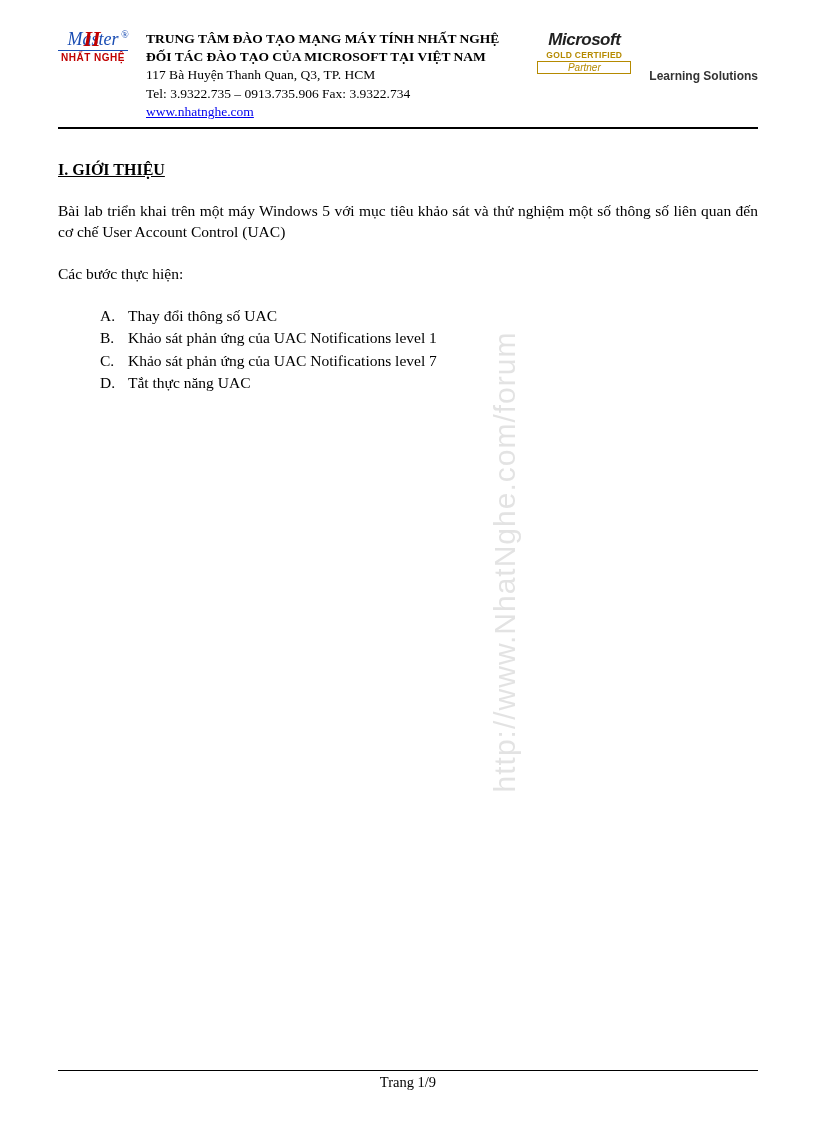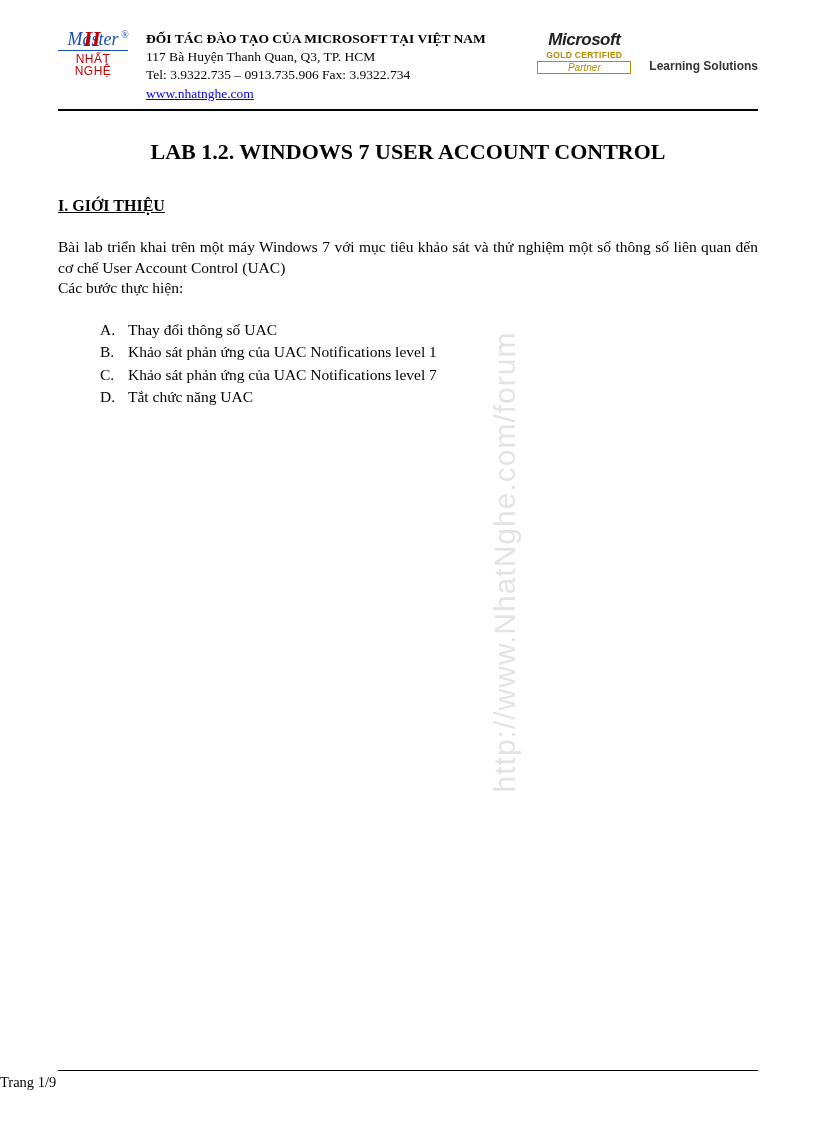--- a/index.html
+++ b/index.html
@@ -53,22 +53,22 @@
     position: absolute;
     right: -10px;
     top: 0;
   }
   .logo-line {
     border-top: 1px solid #1a4db3;
     margin: 2px 0 2px 0;
   }
   .logo-bottom {
     font-family: Arial, sans-serif;
-    font-weight: normal;
-    font-size: 12px;
+    font-weight: bold;
+    font-size: 10px;
     color: #c00000;
     letter-spacing: 0.5px;
   }
   .org-info {
     flex: 1;
     font-size: 13.5px;
     line-height: 1.35;
   }
   .org-info .line1, .org-info .line2 { font-weight: bold; }
   .org-link { color: #0000ee; text-decoration: underline; }
@@ -123,20 +123,21 @@
     text-decoration: underline;
   }
   .body-text {
     font-size: 15.5px;
     margin-top: 22px;
     text-align: justify;
     line-height: 1.35;
   }
   .steps-label {
     font-size: 15.5px;
+    margin-top: 22px;
   }
   .steps-list {
     list-style: none;
     margin-top: 22px;
     padding-left: 42px;
     font-size: 15.5px;
     line-height: 1.45;
   }
   .steps-list li { display: flex; }
   .steps-list .marker { width: 28px; flex-shrink: 0; }
@@ -158,80 +159,81 @@
     left: 58px;
     right: 58px;
     bottom: 52px;
     border-top: 1.5px solid #000;
   }
   .footer-text {
     position: absolute;
     left: 0;
     right: 0;
     bottom: 32px;
+    text-align: center;
     font-size: 14.5px;
   }
 </style>
 </head>
 <body>
 
 <div class="page">
 
   <div class="header">
     <div class="logo">
       <div class="logo-top">
         <span>Master</span>
         <span class="logo-roman">II</span>
         <span class="logo-reg">®</span>
       </div>
       <div class="logo-line"></div>
       <div class="logo-bottom">NHẤT NGHỆ</div>
     </div>
 
     <div class="org-info">
+      <div class="line1">TRUNG TÂM ĐÀO TẠO MẠNG MÁY TÍNH NHẤT NGHỆ</div>
       <div class="line2">ĐỐI TÁC ĐÀO TẠO CỦA MICROSOFT TẠI VIỆT NAM</div>
       <div>117 Bà Huyện Thanh Quan, Q3, TP. HCM</div>
       <div>
         <span>Tel: 3.9322.735 – 0913.735.906 Fax: 3.9322.734   </span><a class="org-link">www.nhatnghe.com</a>
       </div>
     </div>
 
     <div class="partner">
       <div class="ms-logo">Microsoft</div>
       <div class="gold">GOLD CERTIFIED</div>
       <div class="partner-box">Partner</div>
     </div>
 
     <div class="learning">Learning Solutions</div>
   </div>
 
-  <div class="title">LAB 1.2. WINDOWS 7 USER ACCOUNT CONTROL</div>
 
   <div class="section-h">I. GIỚI THIỆU</div>
 
-  <div class="body-text">Bài lab triển khai trên một máy Windows 7 với mục tiêu khảo sát và thử nghiệm một số thông số liên quan đến cơ chế User Account Control (UAC)</div>
+  <div class="body-text">Bài lab triển khai trên một máy Windows 5 với mục tiêu khảo sát và thử nghiệm một số thông số liên quan đến cơ chế User Account Control (UAC)</div>
 
   <div class="steps-label">Các bước thực hiện:</div>
 
   <ol class="steps-list">
     <li>
       <span class="marker">A.</span>
       <span>Thay đổi thông số UAC</span>
     </li>
     <li>
       <span class="marker">B.</span>
       <span>Khảo sát phản ứng của UAC Notifications level 1</span>
     </li>
     <li>
       <span class="marker">C.</span>
       <span>Khảo sát phản ứng của UAC Notifications level 7</span>
     </li>
     <li>
       <span class="marker">D.</span>
-      <span>Tắt chức năng UAC</span>
+      <span>Tắt thực năng UAC</span>
     </li>
   </ol>
 
   <div class="watermark">http://www.NhatNghe.com/forum</div>
 
   <div class="footer-line"></div>
   <div class="footer-text">Trang 1/9</div>
 
 </div>
 

